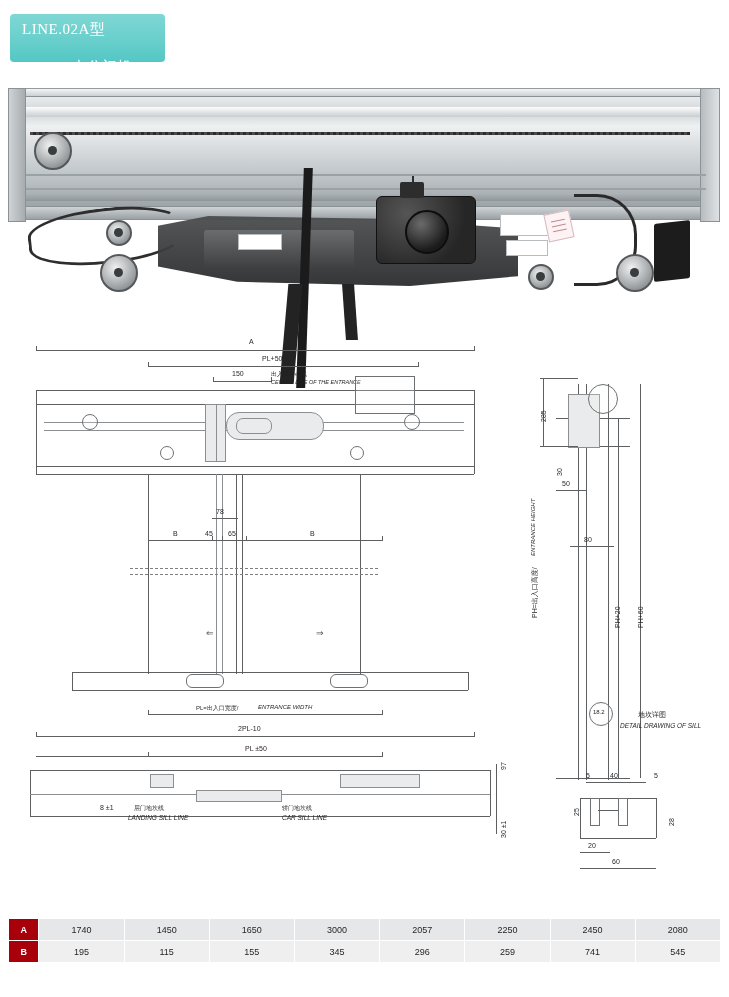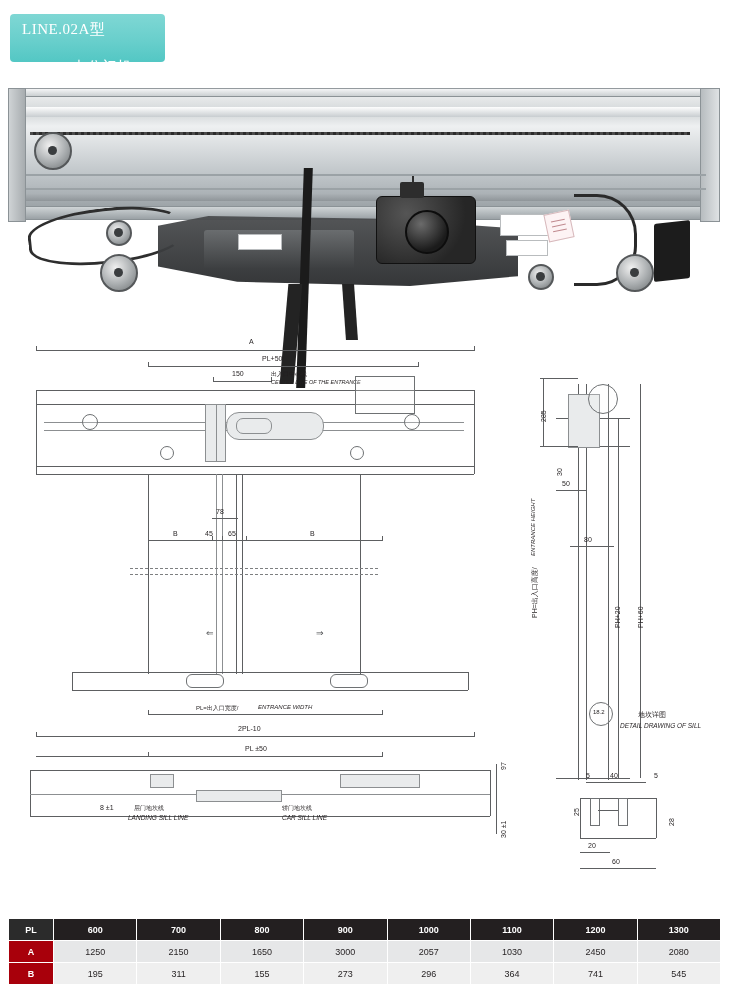--- a/index.html
+++ b/index.html
@@ -383,49 +383,38 @@
     <div class="dimv" style="left:668px;top:508px;">28</div>
 
     <div class="dl h" style="left:580px;top:534px;width:30px;"></div>
     <div class="dim" style="left:588px;top:524px;">20</div>
     <div class="dl h" style="left:580px;top:550px;width:76px;"></div>
     <div class="dim" style="left:612px;top:540px;">60</div>
   </div>
 
   <table class="table">
     <tbody>
-        <tr>
-      <td class="hdrc" style="width:44px;">PL</td>
-      <td class="hdr">600</td>
-      <td class="hdr">700</td>
-      <td class="hdr">800</td>
-      <td class="hdr">900</td>
-      <td class="hdr">1000</td>
-      <td class="hdr">1100</td>
-      <td class="hdr">1200</td>
-      <td class="hdr">1300</td>
-    </tr>
     <tr>
       <td class="rowlblA">A</td>
-      <td class="cell">1250</td>
-      <td class="cell">2150</td>
+      <td class="cell">1740</td>
+      <td class="cell">1450</td>
       <td class="cell">1650</td>
       <td class="cell">3000</td>
       <td class="cell">2057</td>
-      <td class="cell">1030</td>
+      <td class="cell">2250</td>
       <td class="cell">2450</td>
       <td class="cell">2080</td>
     </tr>
     <tr>
       <td class="rowlblB">B</td>
       <td class="cell2">195</td>
-      <td class="cell2">311</td>
+      <td class="cell2">115</td>
       <td class="cell2">155</td>
-      <td class="cell2">273</td>
+      <td class="cell2">345</td>
       <td class="cell2">296</td>
-      <td class="cell2">364</td>
+      <td class="cell2">259</td>
       <td class="cell2">741</td>
       <td class="cell2">545</td>
     </tr>
   </tbody>
     </table>
 
 </div>
 
 </body></html>

